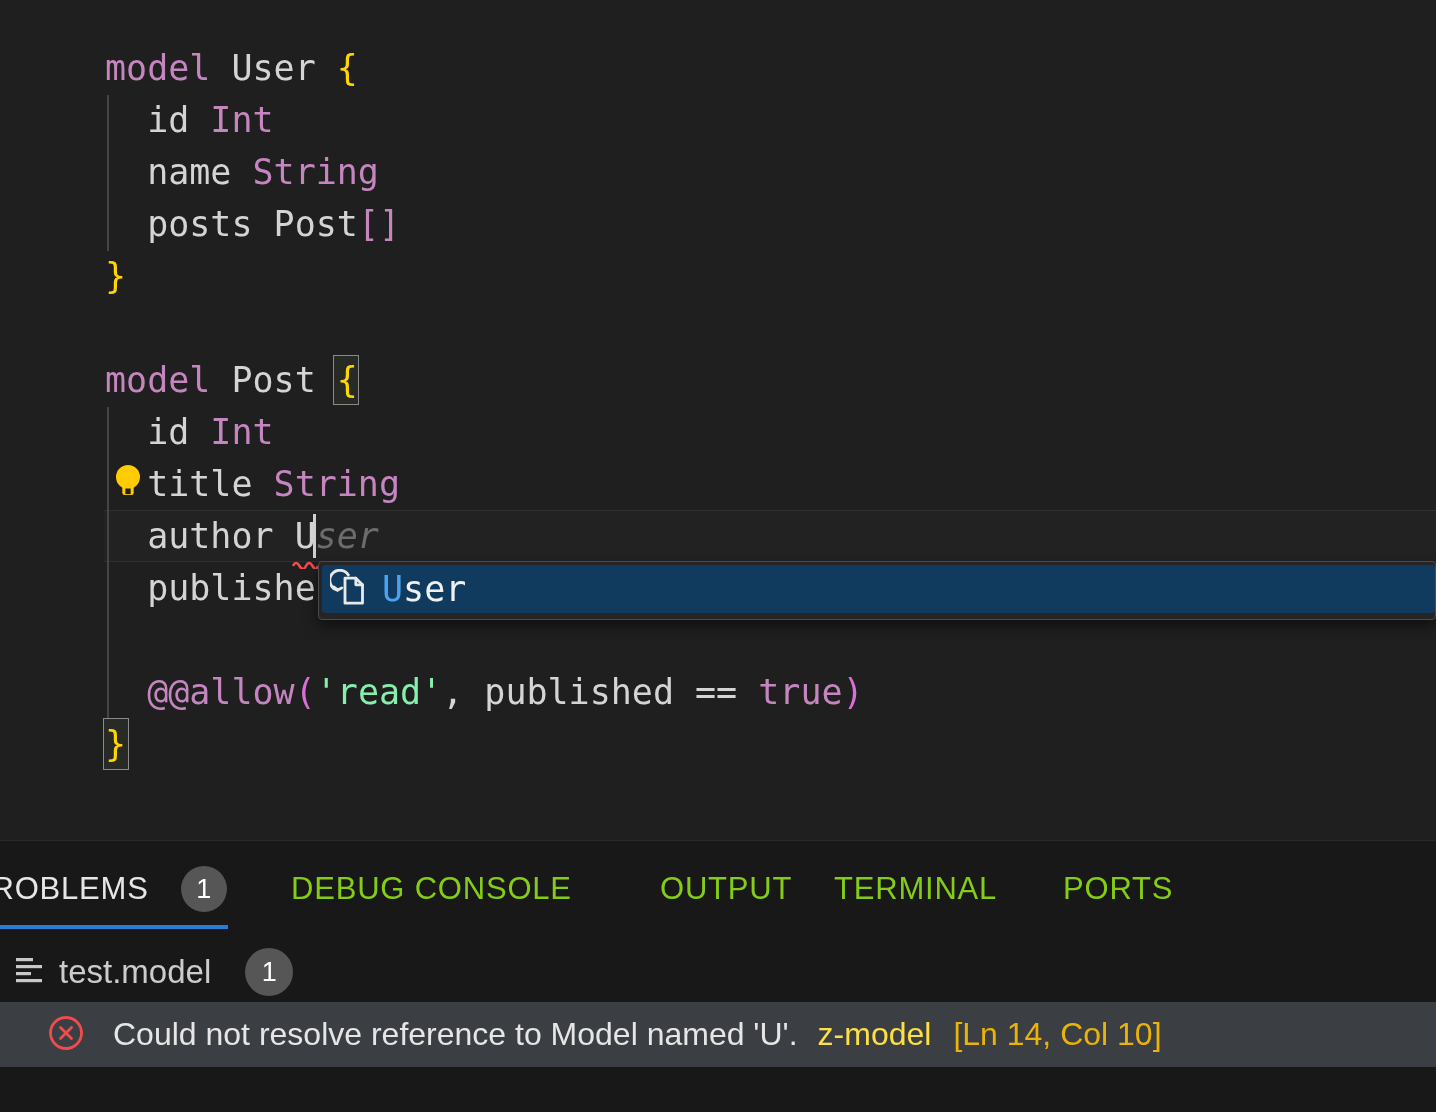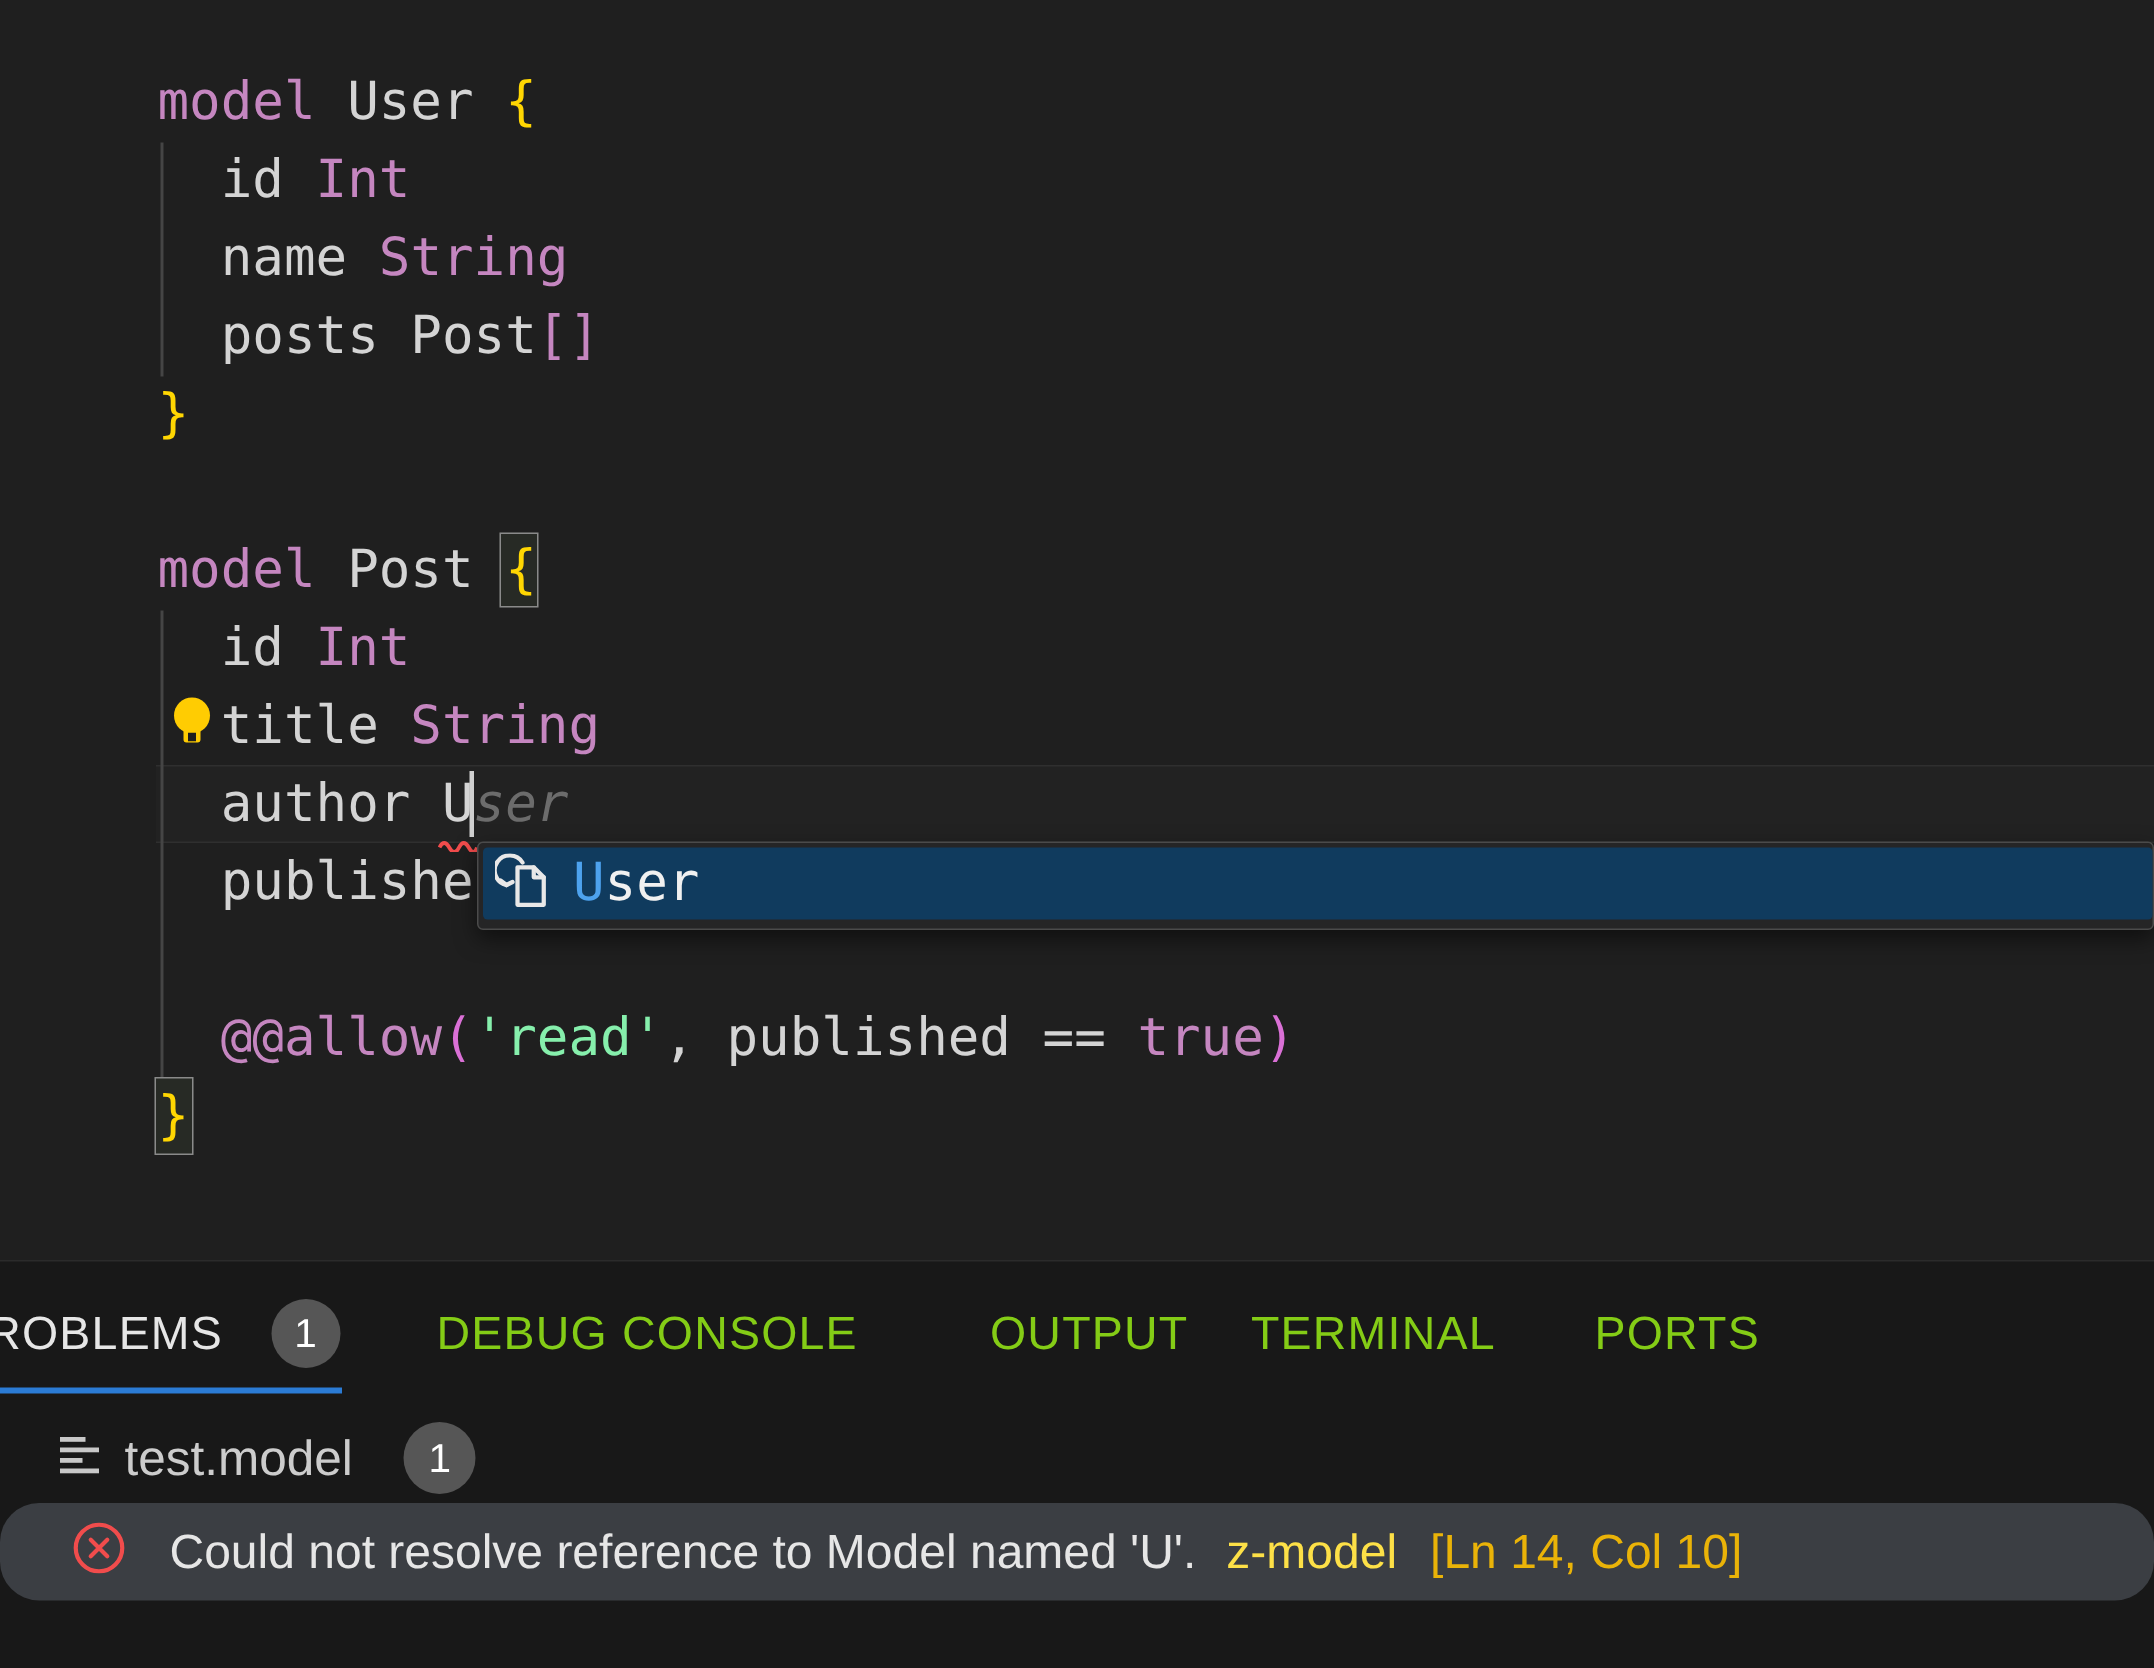--- a/index.html
+++ b/index.html
@@ -46,25 +46,25 @@
   .tab-problems{left:-30px;}
   .tab-debug{left:291px;}
   .tab-output{left:660px;}
   .tab-terminal{left:834px;}
   .tab-ports{left:1063px;}
   .badge{display:flex;align-items:center;justify-content:center;background:#565656;color:#FFFFFF;
          border-radius:50%;font-size:27px;letter-spacing:0;}
   .tab .badge{width:46px;height:46px;margin-left:32px;}
   .tab-underline{position:absolute;left:0;top:84px;width:228px;height:4px;background:#2B7BD4;}
   .file-row{position:absolute;left:0;top:102px;width:1304px;height:58px;display:flex;align-items:center;
-            padding-left:38px;box-sizing:border-box;cursor:pointer;}
+            padding-left:14px;box-sizing:border-box;cursor:pointer;}
   .file-row .fname{margin-left:15px;font-size:33px;color:#CCCCCC;}
   .file-row .badge{width:48px;height:48px;margin-left:34px;}
   .error-row{position:absolute;left:0;top:161px;width:1436px;height:65px;background:#3B3E43;
-             display:flex;align-items:center;padding-left:47px;box-sizing:border-box;cursor:pointer;border-radius:26px;}
+             display:flex;align-items:center;padding-left:47px;box-sizing:border-box;cursor:pointer;}
   .error-msg{margin-left:28px;font-size:32px;color:#E6E6E6;white-space:nowrap;}
   .error-src{margin-left:20px;font-size:32px;color:#fde047;white-space:nowrap;}
   .error-loc{margin-left:22px;font-size:32px;color:#eab308;white-space:nowrap;}
 </style>
 </head>
 <body>
 
 <div class="screen">
 
   <div class="editor">

